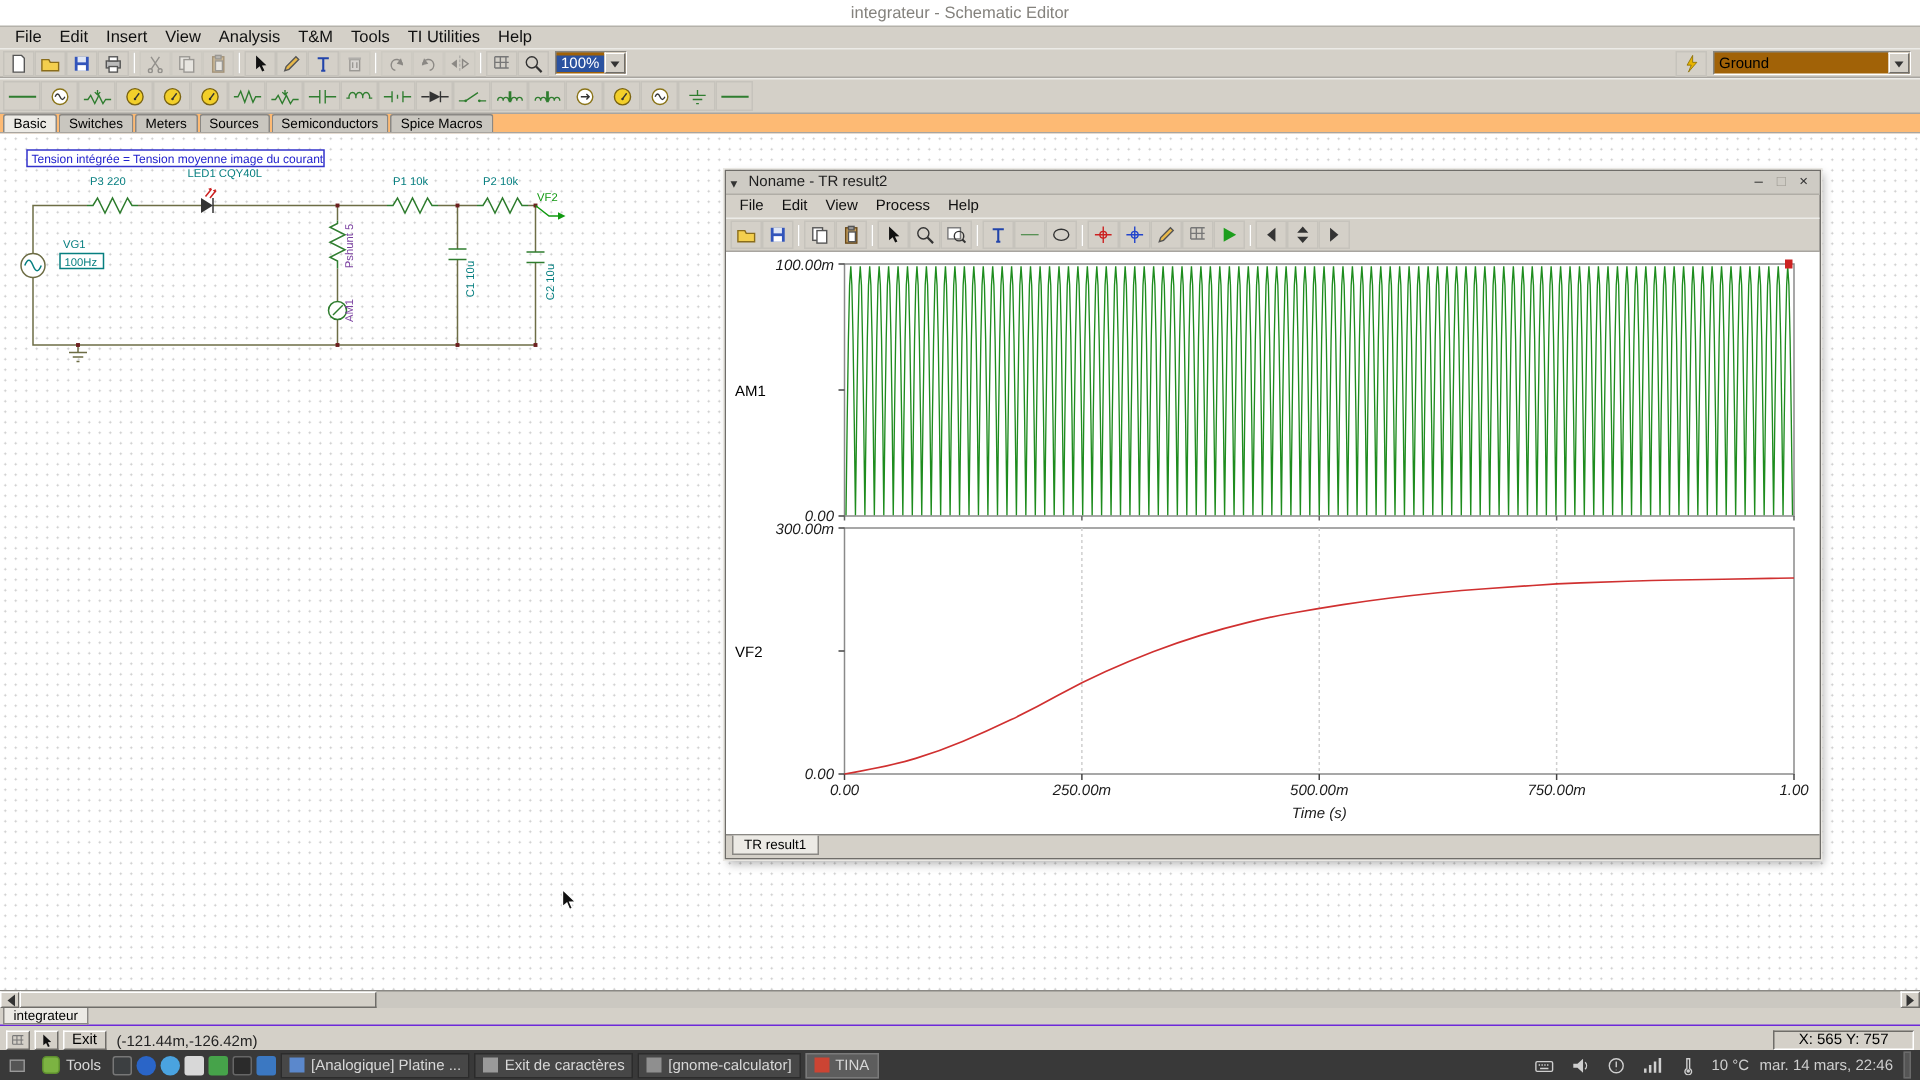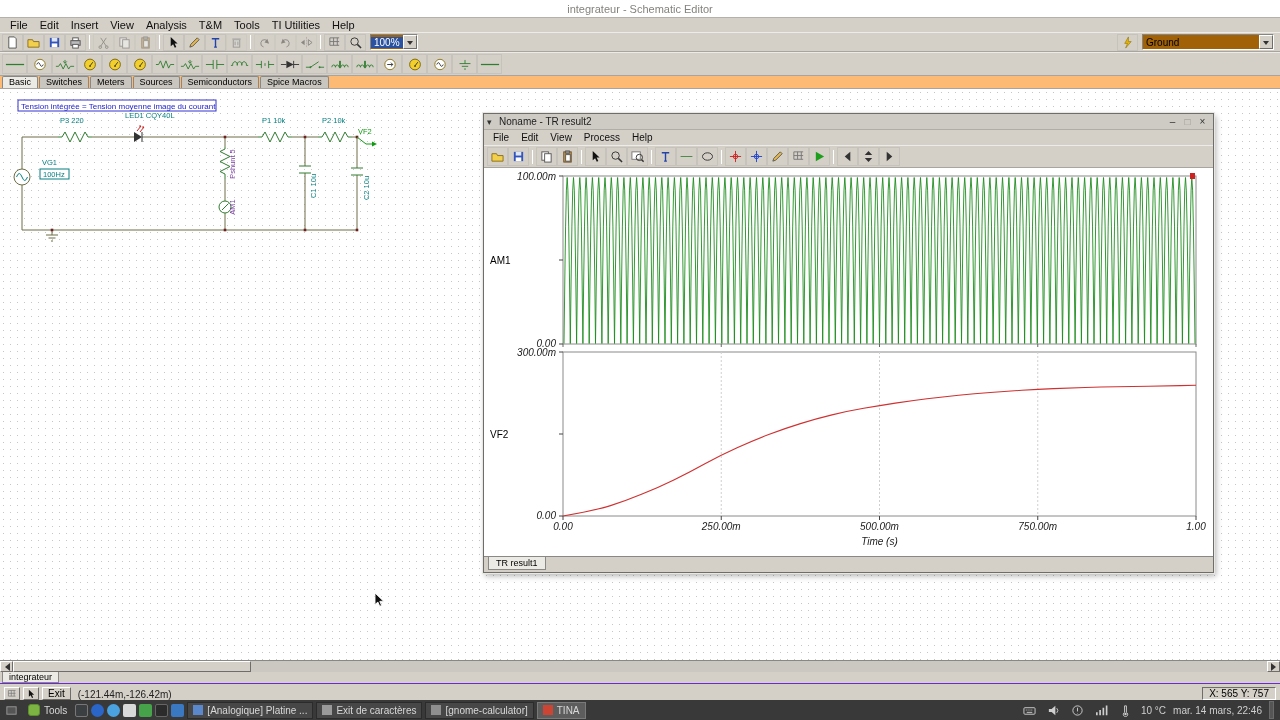--- a/index.html
+++ b/index.html
@@ -42,21 +42,21 @@
   .tri-r{width:0;height:0;border:4px solid transparent;border-left:5px solid #333;margin-left:3px}
   .hs-thumb{width:238px;height:11px;background:#d4d0c8;border:1px solid;border-color:#fff #6f6d69 #6f6d69 #fff;flex:none}
   .hs-track{flex:1}
   .sheetbar{height:12px;background:#d4d0c8;border-bottom:1px solid #6d28d9;display:flex;align-items:center;flex:none}
   .sheettab{font-size:9px;padding:0 6px;height:11px;line-height:10px;background:#eceae5;border:1px solid #8a8884;border-top:none;margin-left:2px;white-space:nowrap}
   .statusbar{height:16px;display:flex;align-items:flex-end;gap:3px;padding:0 4px;background:#d4d0c8;font-size:10px;flex:none}
   .sb-icon{width:16px;height:13px;border:1px solid;border-color:#fff #6f6d69 #6f6d69 #fff;display:flex;align-items:center;justify-content:center;background:#d4d0c8}
   .sb-icon svg{width:10px;height:10px}
   .sb-exit{padding:0 5px;height:13px;line-height:12px;border:1px solid;border-color:#fff #6f6d69 #6f6d69 #fff;background:#d4d0c8}
   .sb-coords{padding:0 4px;color:#222;white-space:nowrap}
-  .sb-right{margin-left:auto;border:1px solid;border-color:#6f6d69 #fff #fff #6f6d69;padding:0 6px;height:13px;line-height:12px;white-space:nowrap}
+  .sb-right{margin-left:auto;border:1px solid;border-color:#6f6d69 #fff #fff #6f6d69;padding:0 16px;height:13px;line-height:12px;white-space:nowrap}
 
   
   .result-window{position:absolute;left:483px;top:113px;width:731px;height:460px;background:#d4d0c8;border:1px solid #6f6d69;outline:1px solid #e9e7e2;box-shadow:2px 3px 6px rgba(0,0,0,.3);display:flex;flex-direction:column;z-index:5}
   .rw-titlebar{height:16px;background:#cecbc4;display:flex;align-items:center;padding:0 3px;border-bottom:1px solid #b0ada6;flex:none}
   .rw-menu-glyph{width:12px;font-size:9px;color:#333;text-align:left}
   .rw-title{flex:1;text-align:left;font-size:10px;color:#1d1d1d}
   .rw-ctrl{width:15px;height:13px;display:flex;align-items:center;justify-content:center;font-size:10px;color:#333;line-height:12px}
   .rw-ctrl.disabled{color:#9a978f}
   .rw-menubar{height:15px;display:flex;align-items:center;padding-left:3px;flex:none}
   .rw-menubar .mitem{font-size:10px;padding:0 6px}

